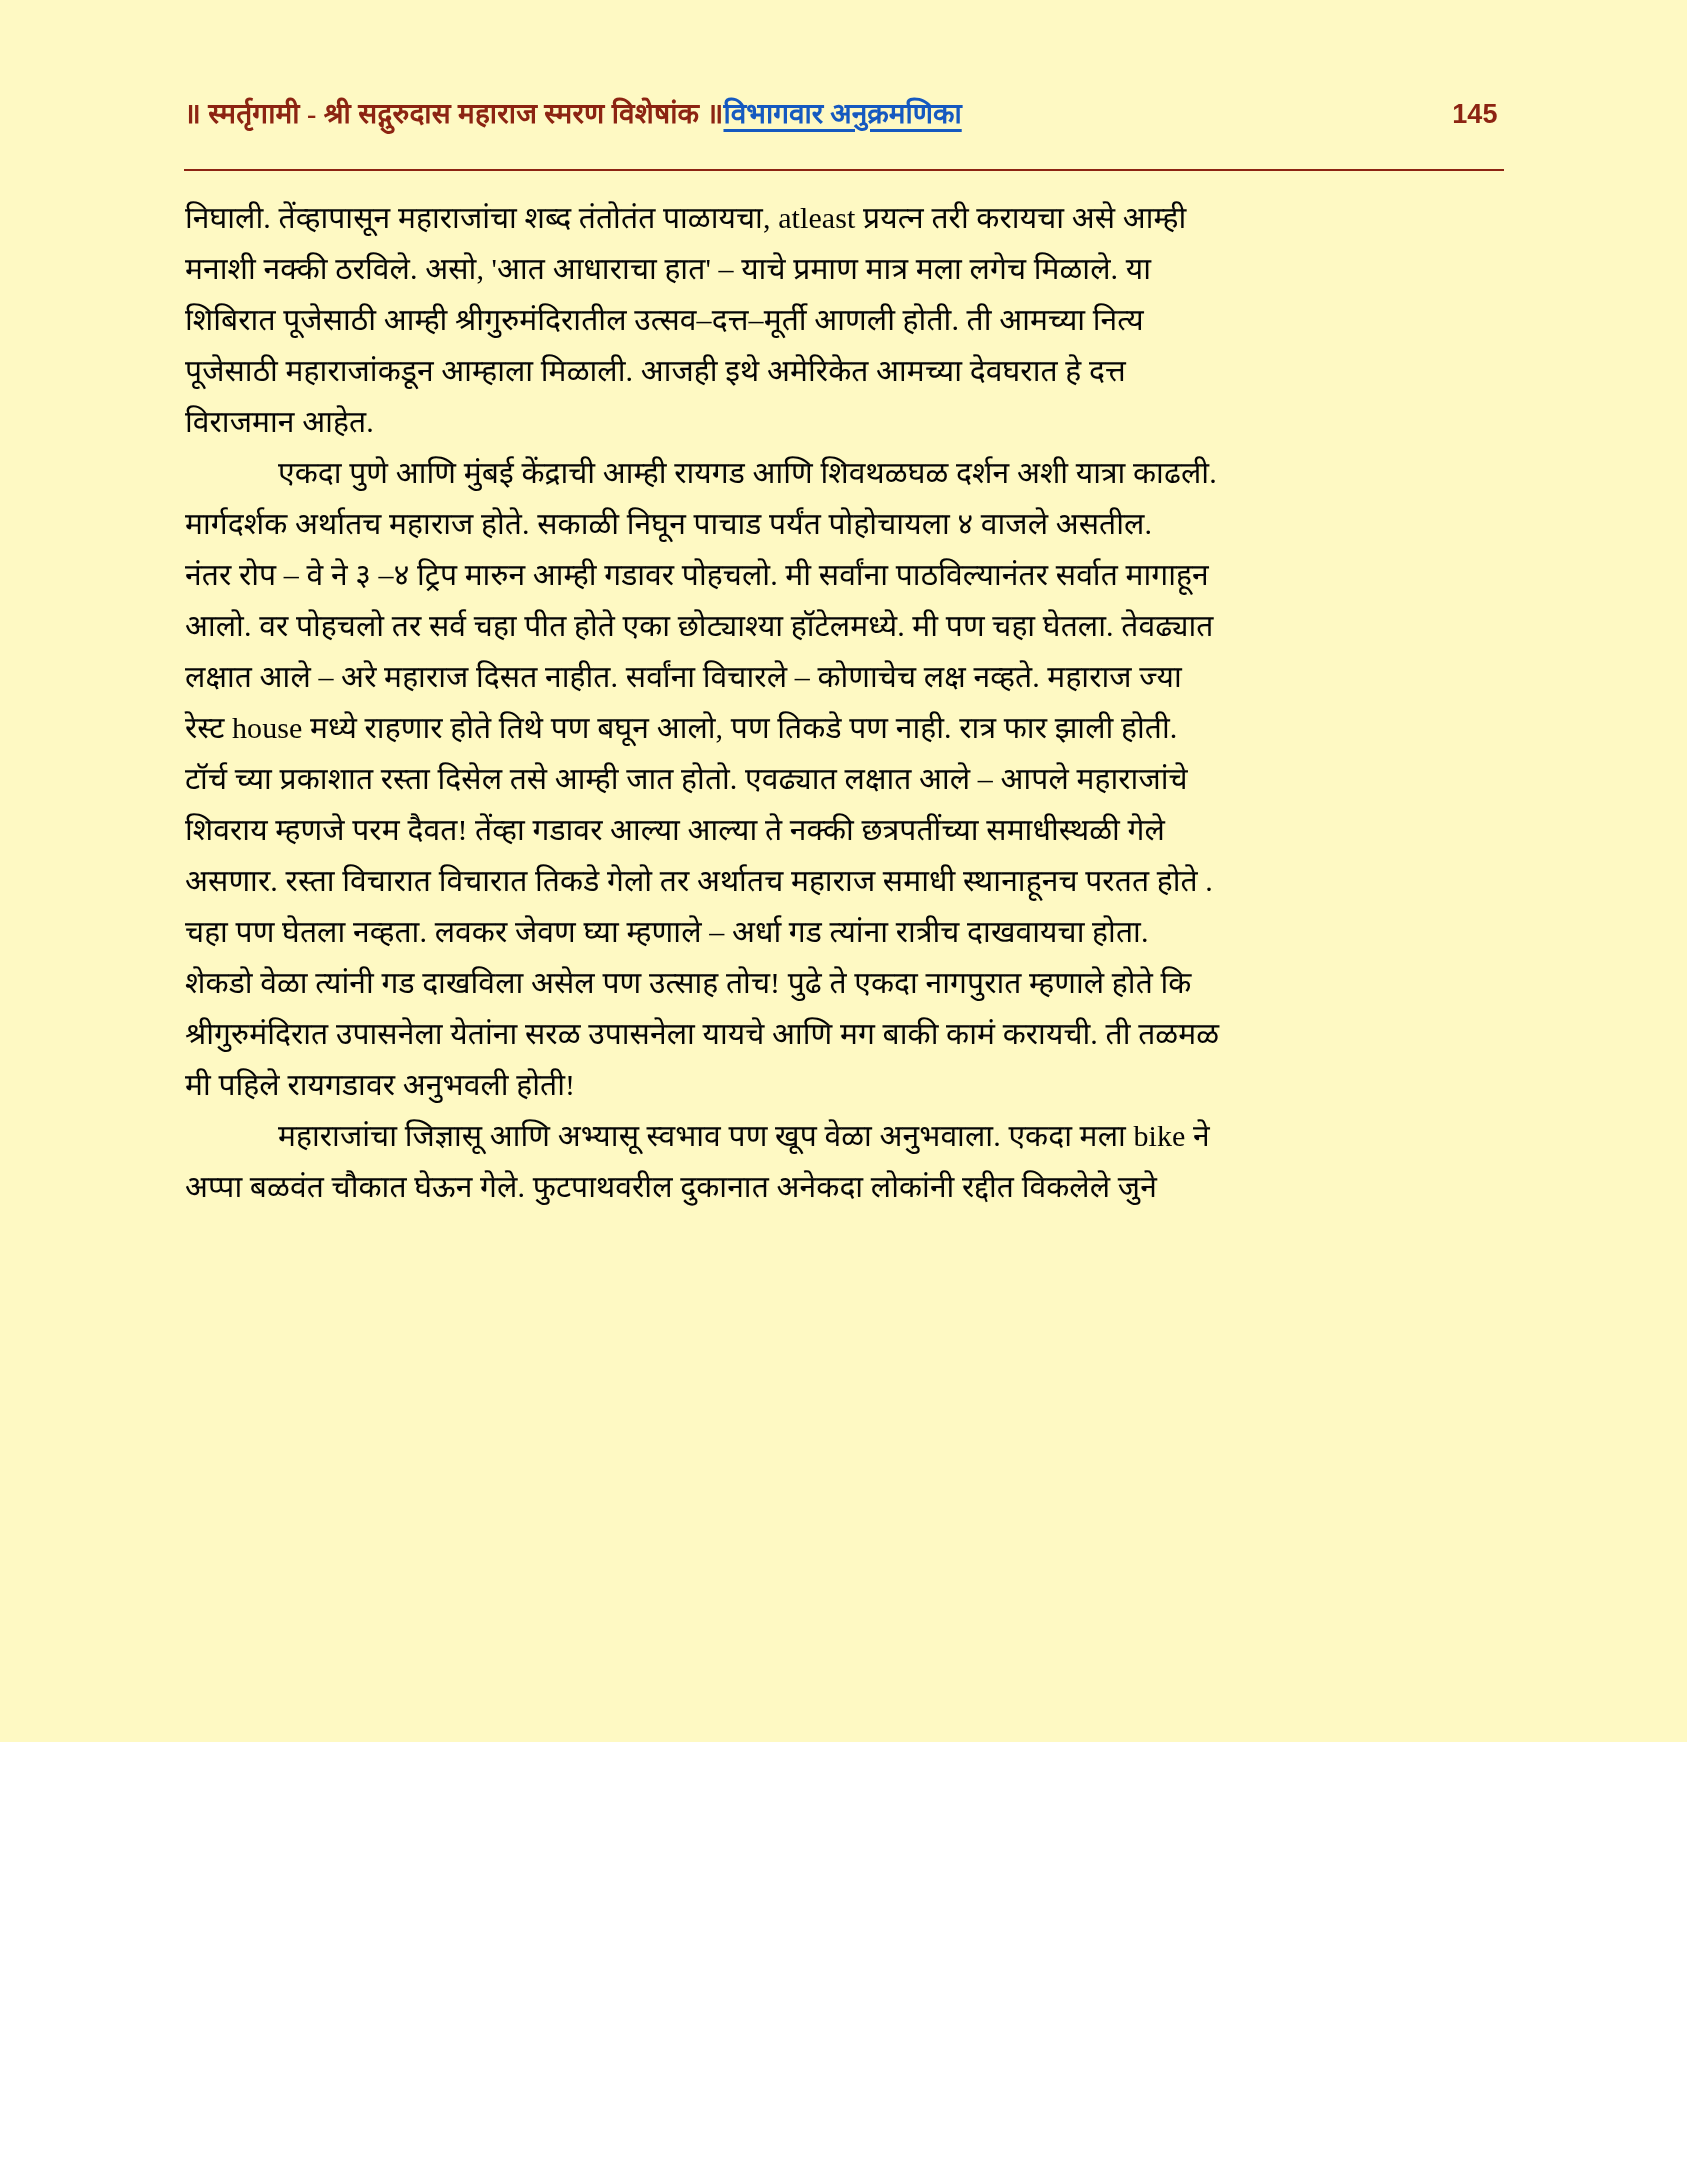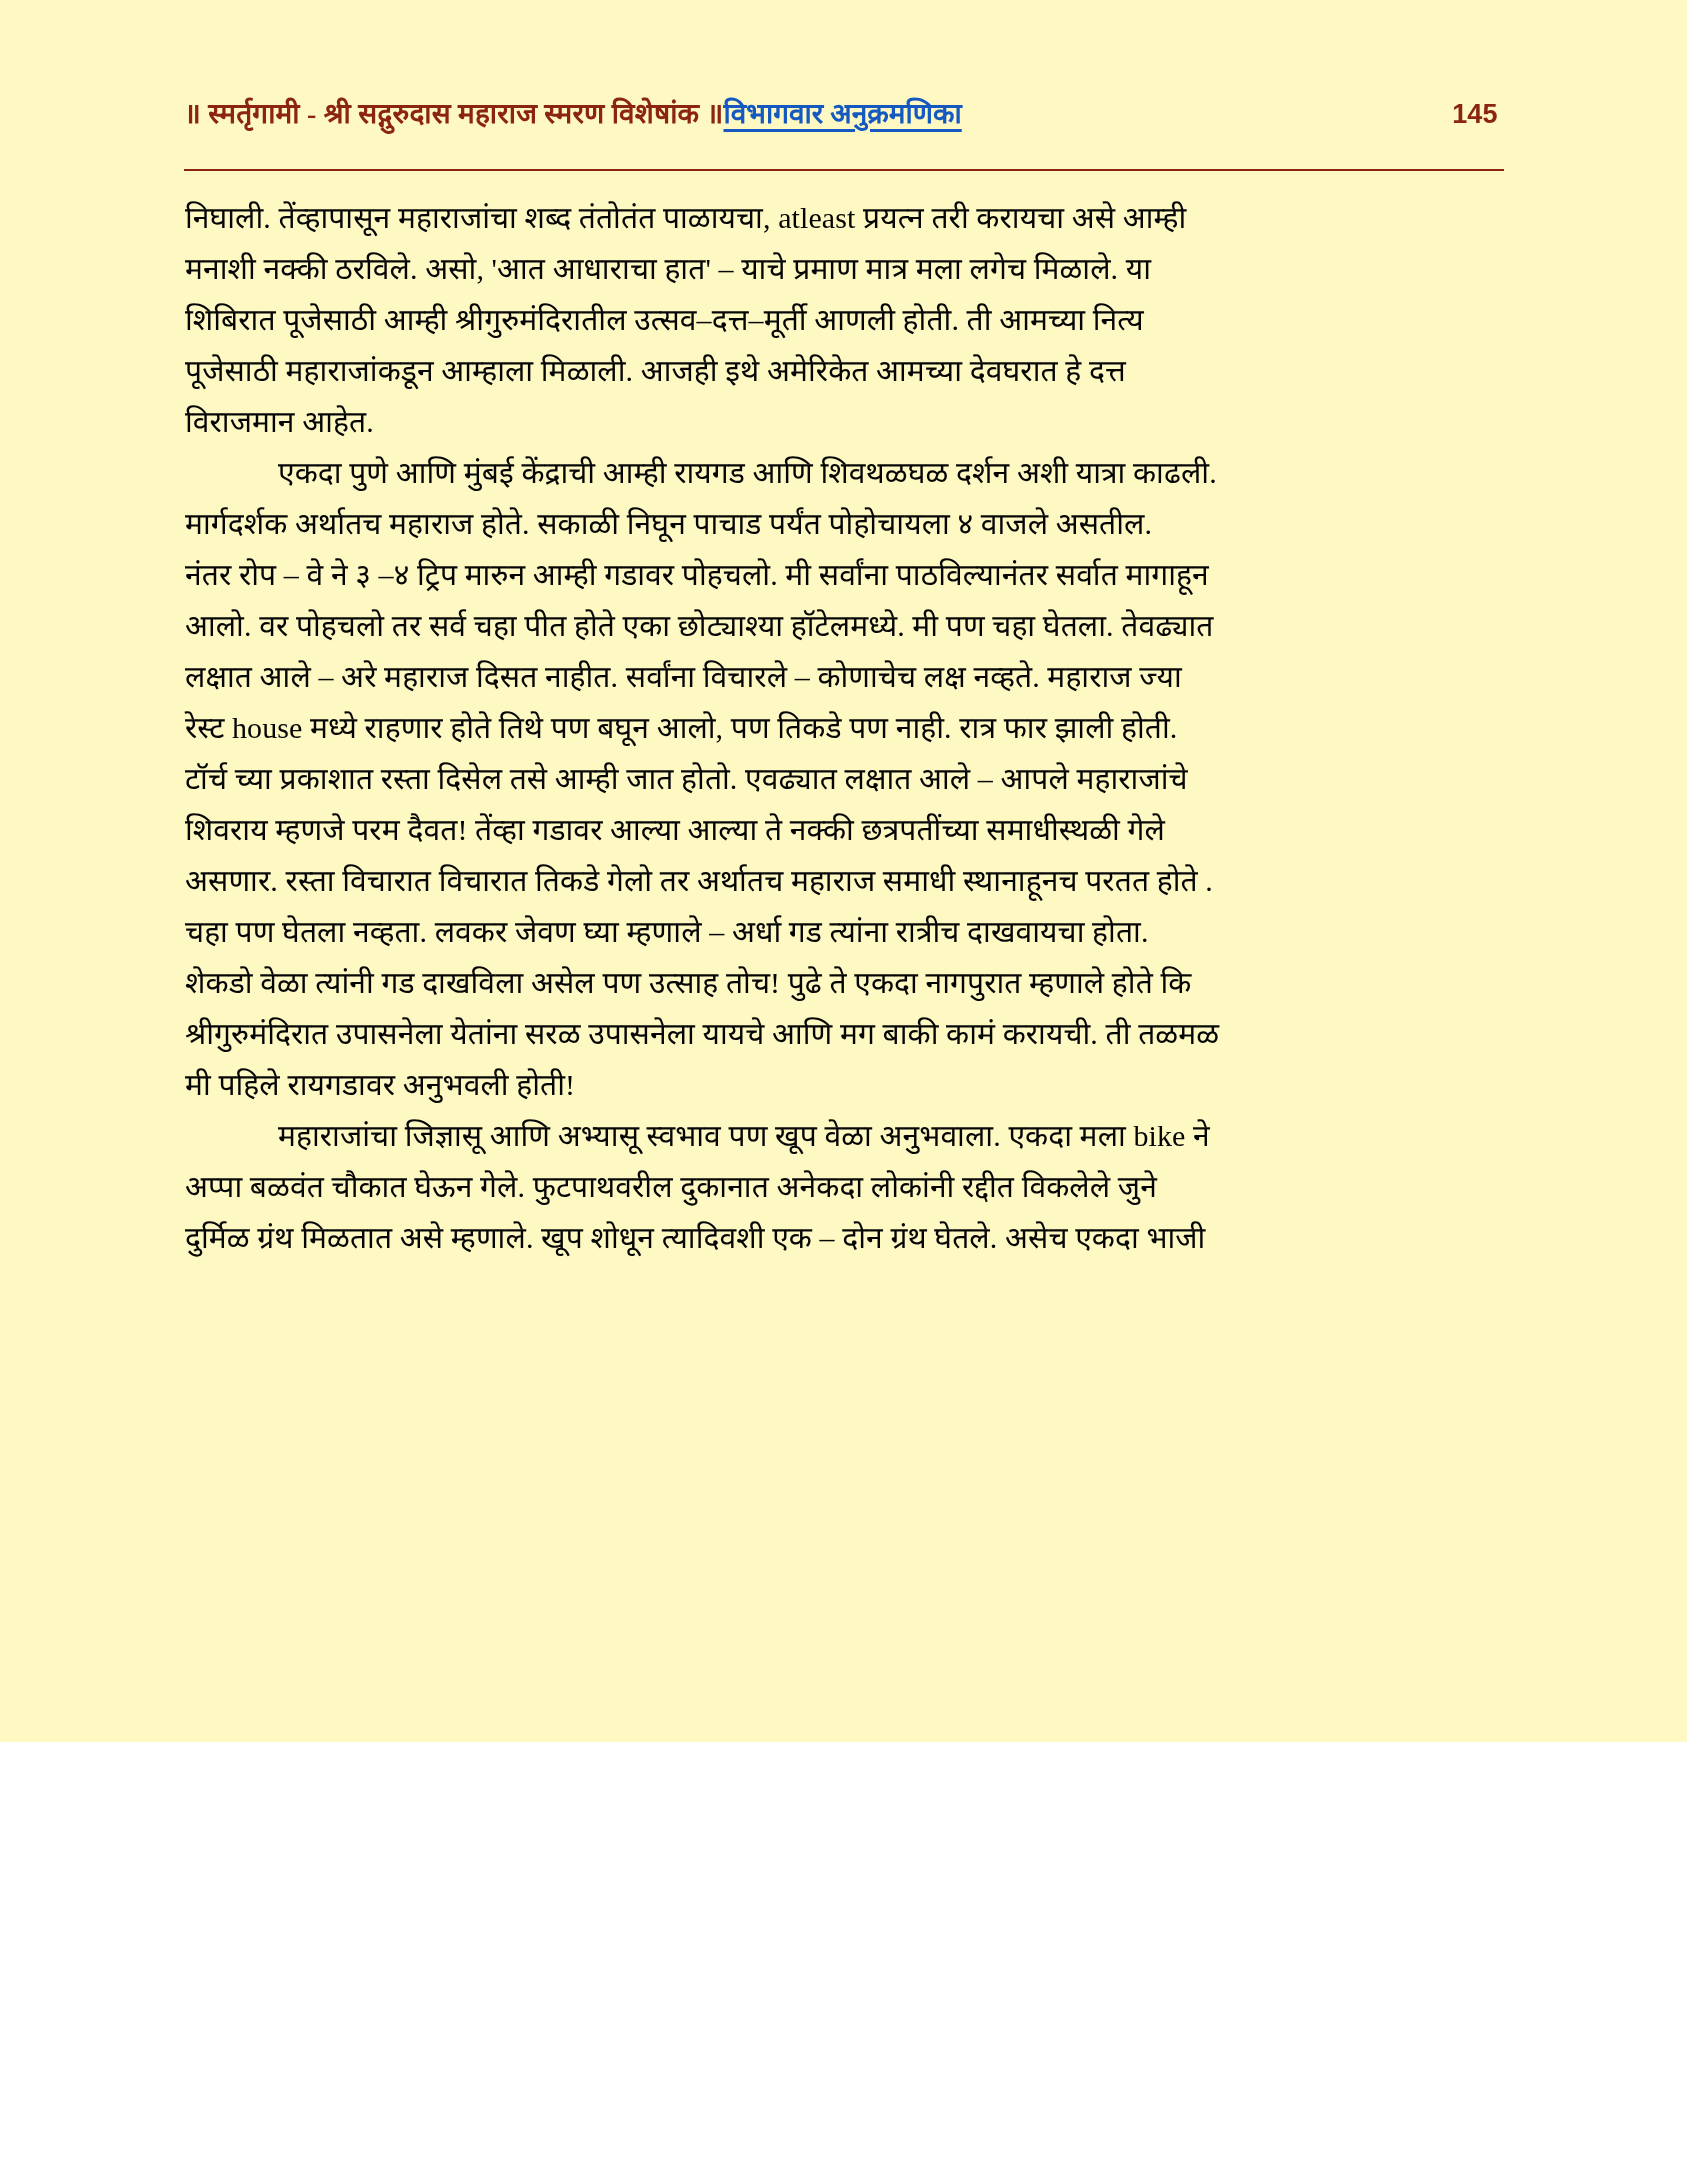--- a/index.html
+++ b/index.html
@@ -137,21 +137,20 @@
       <div class="tline">रेस्ट house मध्ये राहणार होते तिथे पण बघून आलो, पण तिकडे पण नाही. रात्र फार झाली होती.</div>
       <div class="tline">टॉर्च च्या प्रकाशात रस्ता दिसेल तसे आम्ही जात होतो. एवढ्यात लक्षात आले  – आपले महाराजांचे</div>
       <div class="tline">शिवराय म्हणजे परम दैवत! तेंव्हा गडावर आल्या आल्या ते नक्की छत्रपतींच्या समाधीस्थळी गेले</div>
       <div class="tline">असणार. रस्ता विचारात विचारात तिकडे गेलो तर अर्थातच महाराज समाधी स्थानाहूनच परतत होते .</div>
       <div class="tline">चहा पण घेतला नव्हता. लवकर जेवण घ्या म्हणाले – अर्धा गड त्यांना रात्रीच दाखवायचा होता.</div>
       <div class="tline">शेकडो वेळा त्यांनी गड दाखविला असेल पण उत्साह तोच! पुढे ते एकदा नागपुरात म्हणाले होते कि</div>
       <div class="tline">श्रीगुरुमंदिरात उपासनेला येतांना सरळ उपासनेला यायचे आणि मग बाकी कामं करायची. ती तळमळ</div>
       <div class="tline">मी पहिले रायगडावर अनुभवली होती!</div>
       <div class="tline indent">महाराजांचा जिज्ञासू आणि अभ्यासू स्वभाव पण खूप वेळा अनुभवाला. एकदा मला bike ने</div>
       <div class="tline">अप्पा बळवंत चौकात घेऊन गेले. फुटपाथवरील दुकानात अनेकदा लोकांनी रद्दीत विकलेले जुने</div>
-      <div class="tline">दुर्मिळ ग्रंथ मिळतात असे म्हणाले.  खूप शोधून त्यादिवशी एक – दोन ग्रंथ घेतले. असेच एकदा भाजी</div>
     </div>
 
   <div class="rule-bottom"></div>
 
   <div class="footer-text">।। जय श्री विष्णुदास ।। जय श्री सद्गुरुदास ।।</div>
 
   <div class="logo">
     <svg viewBox="0 0 126 152" width="83" height="101">
       <defs>
         <linearGradient id="scrollGrad" x1="0" y1="0" x2="1" y2="0">

